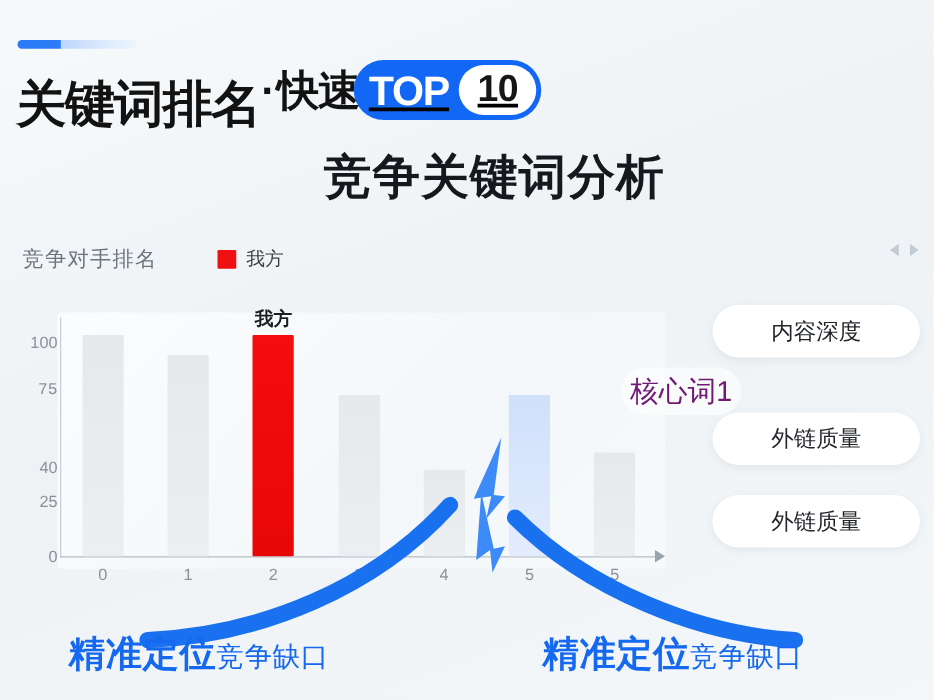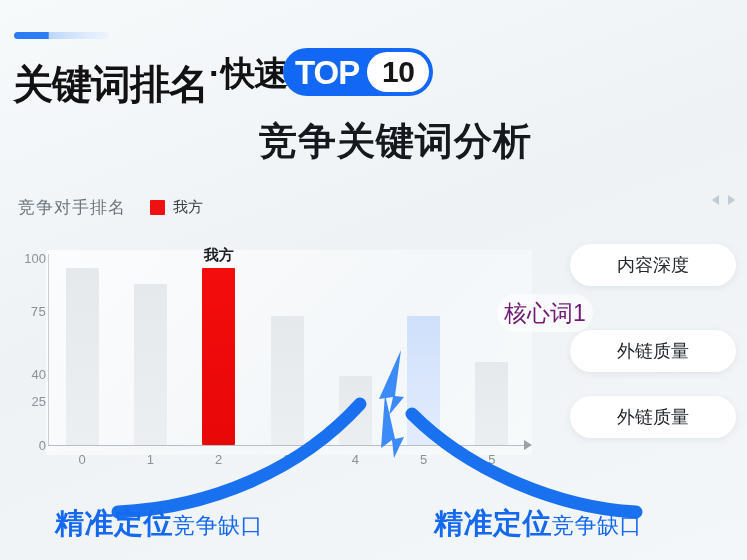--- a/index.html
+++ b/index.html
@@ -14,32 +14,32 @@
   #accent-bar { position:absolute; left:14px; top:32px; width:95px; height:7px; border-radius:4px;
     background:linear-gradient(to right,#2b7cf6 0%,#2b7cf6 36%,#bcd6fb 37%,#dce9fd 72%,#eef4fe 100%); }
 
   #headline { position:absolute; left:13px; top:46px; display:flex; align-items:center; height:54px; }
   #headline .hl-main { font-size:40px; font-weight:bold; color:#121212; letter-spacing:-1px;
     white-space:nowrap; line-height:1;margin-top:21px; }
   #headline .hl-dot { font-size:34px; font-weight:bold; color:#121212; margin:0 1px; }
   #headline .hl-sub { font-size:34px; font-weight:bold; color:#121212; letter-spacing:-1px; line-height:1; }
 
   #top-badge { position:absolute; left:283px; top:48px; height:48px; display:flex; align-items:center;
-    background:#1268f5; border-radius:24px; padding-left:10px; padding-right:4px; }
+    background:#1268f5; border-radius:24px; padding-left:10px; padding-right:4px;text-decoration:underline; }
   #top-badge .badge-word { font-size:33px; font-weight:bold; color:#ffffff; letter-spacing:-1px;
     line-height:1; padding:0 8px 0 2px; }
   #top-badge .badge-num { background:#ffffff; border-radius:20px; min-width:62px; height:40px;
     display:flex; align-items:center; justify-content:center; font-size:30px; font-weight:bold;
     color:#161616; letter-spacing:-0.5px; }
 
   #page-title { position:absolute; left:0; right:0; top:116px; text-align:center;
     font-size:38px; font-weight:bold; color:#15181c; letter-spacing:1px;margin-left:44px; }
 
   
-  #chart-legend { position:absolute; left:18px; top:196px; display:flex; align-items:center; gap:24px; }
+  #chart-legend { position:absolute; left:18px; top:196px; display:flex; align-items:center; gap:48px; }
   #chart-legend .legend-title { font-size:17px; color:#6c757d; letter-spacing:1px; }
   #chart-legend .legend-entry { display:flex; align-items:center; gap:8px; }
   #chart-legend .legend-swatch { width:15px; height:15px; background:#ef1111; border-radius:1px; }
   #chart-legend .legend-label { font-size:15px; color:#3b4046; }
 
   
   #panel-header { position:absolute; right:12px; top:195px; display:flex; align-items:center; gap:9px; }
   #panel-header .arrow-l,#panel-header .arrow-r { width:0; height:0; border-top:5px solid transparent;
     border-bottom:5px solid transparent; }
   #panel-header .arrow-l { border-right:7px solid #c2ccd4; }
@@ -116,21 +116,21 @@
   <span class="arrow-r"></span>
 </div>
 
 <div id="chart-area">
   <div id="chart-panel"></div>
   <div id="y-axis">
       <div class="y-tick" style="top: 205px;">0</div>
       <div class="y-tick" style="top: 160.787px;">25</div>
       <div class="y-tick" style="top: 134.259px;">40</div>
       <div class="y-tick" style="top: 72.3611px; font-family: Liberation Mono, monospace;">75</div>
-      <div class="y-tick" style="top: 18px;">100</div>
+      <div class="y-tick" style="top: 34px;">100</div>
     </div>
   <div id="axis-v"></div>
   <div id="axis-h"></div>
   <div id="axis-h-head"></div>
   <div id="bars-layer">
       <div class="bar" style="left: 17.6429px; width: 33px; height: 176.852px;"></div>
       <div class="bar" style="left: 85.9286px; width: 33px; height: 160.935px;"></div>
       <div class="bar mine" style="left: 154.214px; width: 33px; height: 176.852px;"></div>
       <div class="bar" style="left: 222.5px; width: 33px; height: 129.102px;"></div>
       <div class="bar" style="left: 290.786px; width: 33px; height: 68.9722px;"></div>

